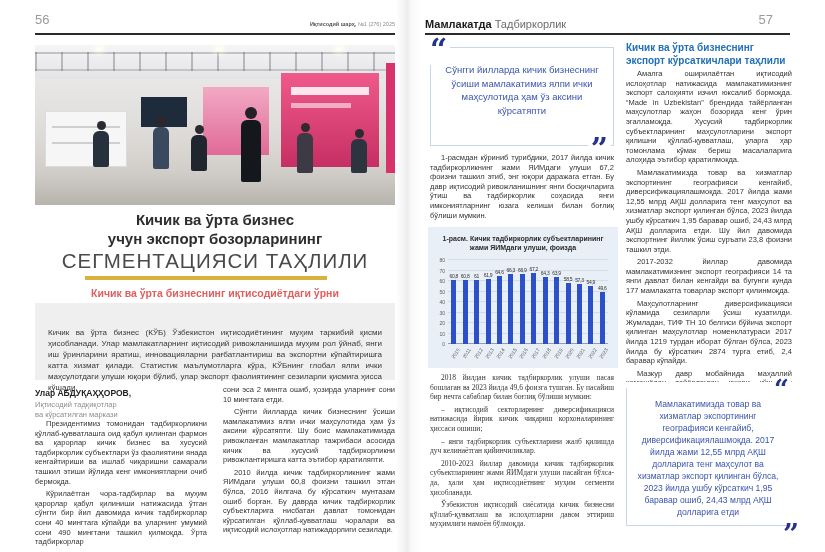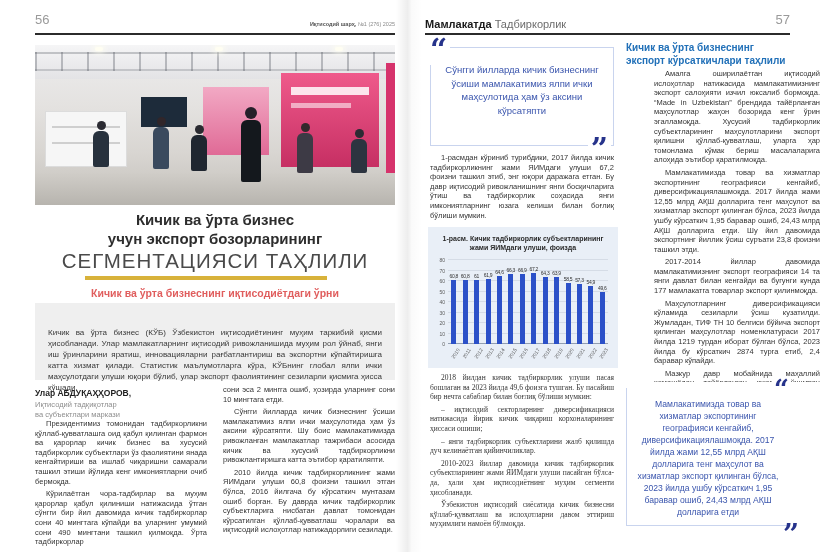--- a/index.html
+++ b/index.html
@@ -5,21 +5,21 @@
   html,body{margin:0;padding:0;}
   body{
     width:825px;height:552px;background:#ffffff;position:relative;overflow:hidden;
     font-family:"Liberation Sans","DejaVu Sans",sans-serif;color:#333;
     -webkit-text-size-adjust:none;
   }
   .spread{position:absolute;inset:0;}
   
   .pn{position:absolute;top:12px;font-size:13px;color:#9a9a9a;font-weight:400;}
   .pn-left{left:35px;}
-  .pn-right{right:35px;}
+  .pn-right{right:52px;}
   .journal{position:absolute;top:21px;left:240px;width:155px;text-align:right;font-size:5.5px;color:#8b8b8b;}
   .journal b{color:#555;}
   .section{position:absolute;top:18px;left:425px;font-size:11px;color:#6d6d6d;}
   .section b{color:#1a1a1a;margin-right:3px;}
   .rule{position:absolute;top:33px;height:1.5px;background:#2b2b2b;}
   .rule-left{left:35px;width:360px;}
   .rule-right{left:425px;width:365px;}
   .fold{position:absolute;top:0;left:396px;width:26px;height:552px;
     background:linear-gradient(90deg,rgba(0,0,0,0) 0%,rgba(0,0,0,0.07) 45%,rgba(0,0,0,0.02) 60%,rgba(0,0,0,0) 100%);pointer-events:none;}
   
@@ -76,21 +76,21 @@
   .plot{position:relative;height:84px;margin:6px 10px 0 20px;}
   .gline{position:absolute;left:0;right:0;height:1px;background:rgba(40,60,90,.10);}
   .gline.zero{background:rgba(40,60,90,.45);}
   .ylab{position:absolute;left:-16px;width:13px;text-align:right;font-size:5px;color:#5a5a5a;}
   .bar{position:absolute;bottom:0;width:5px;background:#2b50c8;}
   .blab{position:absolute;width:14px;text-align:center;font-size:5px;letter-spacing:-0.3px;color:#333;}
   .xlabels{position:relative;height:22px;margin:2px 10px 0 20px;}
   .xlab{position:absolute;top:1px;width:16px;font-size:5px;color:#555;transform:rotate(-56deg);transform-origin:100% 0;text-align:right;}
   .blue-head{position:absolute;left:626px;top:42px;width:168px;margin:0;
     font-size:10px;line-height:12.5px;font-weight:700;color:#2170b8;}
-  .rc2{left:626px;top:69px;width:166px;height:313px;margin-left:28px;}
+  .rc2{left:626px;top:69px;width:166px;height:313px;}
   .q2{left:626px;top:388px;width:163px;height:138px;border-top:none;border-right:none;padding:10px 8px 8px;}
   .q2 p{font-size:8.6px;line-height:12px;}
   .q2 .qo2{right:-2px;top:-12px;font-size:26px;background:#fff;padding:0 2px;}
   .q2 .qc2{right:-10px;bottom:-24px;font-size:28px;}
 </style>
 </head>
 <body>
 
 <div class="spread">
 
@@ -149,21 +149,21 @@
   <div class="title-light">СЕГМЕНТАЦИЯСИ ТАҲЛИЛИ</div>
   <div class="gold-bar"></div>
   <div class="red-sub">Кичик ва ўрта бизнеснинг иқтисодиётдаги ўрни</div>
 
   <div class="intro-box">
       <p>Кичик ва ўрта бизнес (КЎБ) Ўзбекистон иқтисодиётининг муҳим таркибий қисми ҳисобланади. Улар мамлакатларнинг иқтисодий ривожланишида муҳим рол ўйнаб, янги иш ўринларини яратиш, инновацияларни рағбатлантириш ва экспортни кўпайтиришга катта хизмат қилади. Статистик маълумотларга кўра, КЎБнинг глобал ялпи ички маҳсулотдаги улуши юқори бўлиб, улар экспорт фаолиятининг сезиларли қисмига ҳисса қўшади.</p>
     </div>
 
   <div class="author">
     <div class="a-name">Улар АБДУҚАҲҲОРОВ,</div>
-    <div class="a-org"><span>Иқтисодий тадқиқотлар</span><br><span>ва субъектлари маркази</span></div>
+    <div class="a-org"><span>Иқтисодий тадқиқотлар</span><br><span>ва кўрсатилган маркази</span></div>
   </div>
 
   <div class="col colL">
       <p class="bp">Президентимиз томонидан тадбиркорликни қўллаб-қувватлашга оид қабул қилинган фармон ва қарорлар кичик бизнес ва хусусий тадбиркорлик субъектлари ўз фаолиятини янада кенгайтириши ва ишлаб чиқаришни самарали ташкил этиши йўлида кенг имкониятларни очиб бермоқда.</p>
       <p class="bp">Кўрилаётган чора-тадбирлар ва муҳим қарорлар қабул қилиниши натижасида ўтган сўнгги бир йил давомида кичик тадбиркорлар сони 40 мингтага кўпайди ва уларнинг умумий сони 490 мингтани ташкил қилмоқда. Ўрта тадбиркорлар</p>
     </div>
   <div class="col colM">
       <p class="bp flush">сони эса 2 мингга ошиб, ҳозирда уларнинг сони 10 мингтага етди.</p>
       <p class="bp">Сўнгги йилларда кичик бизнеснинг ўсиши мамлакатимиз ялпи ички маҳсулотида ҳам ўз аксини кўрсатяпти. Шу боис мамлакатимизда ривожланган мамлакатлар тажрибаси асосида кичик ва хусусий тадбиркорликни ривожлантиришга катта эътибор қаратиляпти.</p>
       <p class="bp">2010 йилда кичик тадбиркорликнинг жами ЯИМдаги улуши 60,8 фоизни ташкил этган бўлса, 2016 йилгача бу кўрсаткич мунтазам ошиб борган. Бу даврда кичик тадбиркорлик субъектларига нисбатан давлат томонидан кўрсатилган қўллаб-қувватлаш чоралари ва иқтисодий ислоҳотлар натижадорлиги сезилади.</p>
@@ -252,21 +252,21 @@
       <p class="bp">– иқтисодий секторларнинг диверсификацияси натижасида йирик кичик чиқариш корхоналарининг ҳиссаси ошиши;</p>
       <p class="bp">– янги тадбиркорлик субъектларини жалб қилишда дуч келинаётган қийинчиликлар.</p>
       <p class="bp">2010-2023 йиллар давомида кичик тадбиркорлик субъектларининг жами ЯИМдаги улуши пасайган бўлса-да, ҳали ҳам иқтисодиётнинг муҳим сегменти ҳисобланади.</p>
       <p class="bp">Ўзбекистон иқтисодий сиёсатида кичик бизнесни қўллаб-қувватлаш ва ислоҳотларни давом эттириш муҳимлиги намоён бўлмоқда.</p>
     </div>
 
   <h2 class="blue-head">Кичик ва ўрта бизнеснинг экспорт кўрсаткичлари таҳлили</h2>
   <div class="col rc2">
       <p class="bp">Амалга оширилаётган иқтисодий ислоҳотлар натижасида мамлакатимизнинг экспорт салоҳияти изчил юксалиб бормоқда. “Made in Uzbekistan” брендида тайёрланган маҳсулотлар жаҳон бозорида кенг ўрин эгалламоқда. Хусусий тадбиркорлик субъектларининг маҳсулотларини экспорт қилишни қўллаб-қувватлаш, уларга ҳар томонлама кўмак бериш масалаларига алоҳида эътибор қаратилмоқда.</p>
       <p class="bp">Мамлакатимизда товар ва хизматлар экспортининг географияси кенгайиб, диверсификациялашмоқда. 2017 йилда жами 12,55 млрд АҚШ долларига тенг маҳсулот ва хизматлар экспорт қилинган бўлса, 2023 йилда ушбу кўрсаткич 1,95 баравар ошиб, 24,43 млрд АҚШ долларига етди. Шу йил давомида экспортнинг йиллик ўсиш суръати 23,8 фоизни ташкил этди.</p>
-      <p class="bp">2017-2014 йиллар давомида мамлакатимизнинг экспорт географияси 14 та янги давлат билан кенгайди ва бугунги кунда 177 мамлакатга товарлар экспорт қилинмоқда.</p>
+      <p class="bp">2017-2032 йиллар давомида мамлакатимизнинг экспорт географияси 14 та янги давлат билан кенгайди ва бугунги кунда 177 мамлакатга товарлар экспорт қилинмоқда.</p>
       <p class="bp">Маҳсулотларнинг диверсификацияси кўламида сезиларли ўсиш кузатилди. Жумладан, ТИФ ТН 10 белгиси бўйича экспорт қилинган маҳсулотлар номенклатураси 2017 йилда 1219 турдан иборат бўлган бўлса, 2023 йилда бу кўрсаткич 2874 турга етиб, 2,4 баравар кўпайди.</p>
       <p class="bp">Мазкур давр мобайнида маҳаллий хомашёдан тайёрланган юқори қўшилган қийматли товарлар экспортини ривожлантиришга алоҳида эътибор қаратилмоқда.</p>
     </div>
 
   <div class="quote-box q2">
     <span class="qmark qo2">“</span>
     <p>Мамлакатимизда товар ва хизматлар экспортининг географияси кенгайиб, диверсификациялашмоқда. 2017 йилда жами 12,55 млрд АҚШ долларига тенг маҳсулот ва хизматлар экспорт қилинган бўлса, 2023 йилда ушбу кўрсаткич 1,95 баравар ошиб, 24,43 млрд АҚШ долларига етди</p>
     <span class="qmark qc2">”</span>
   </div>
 

